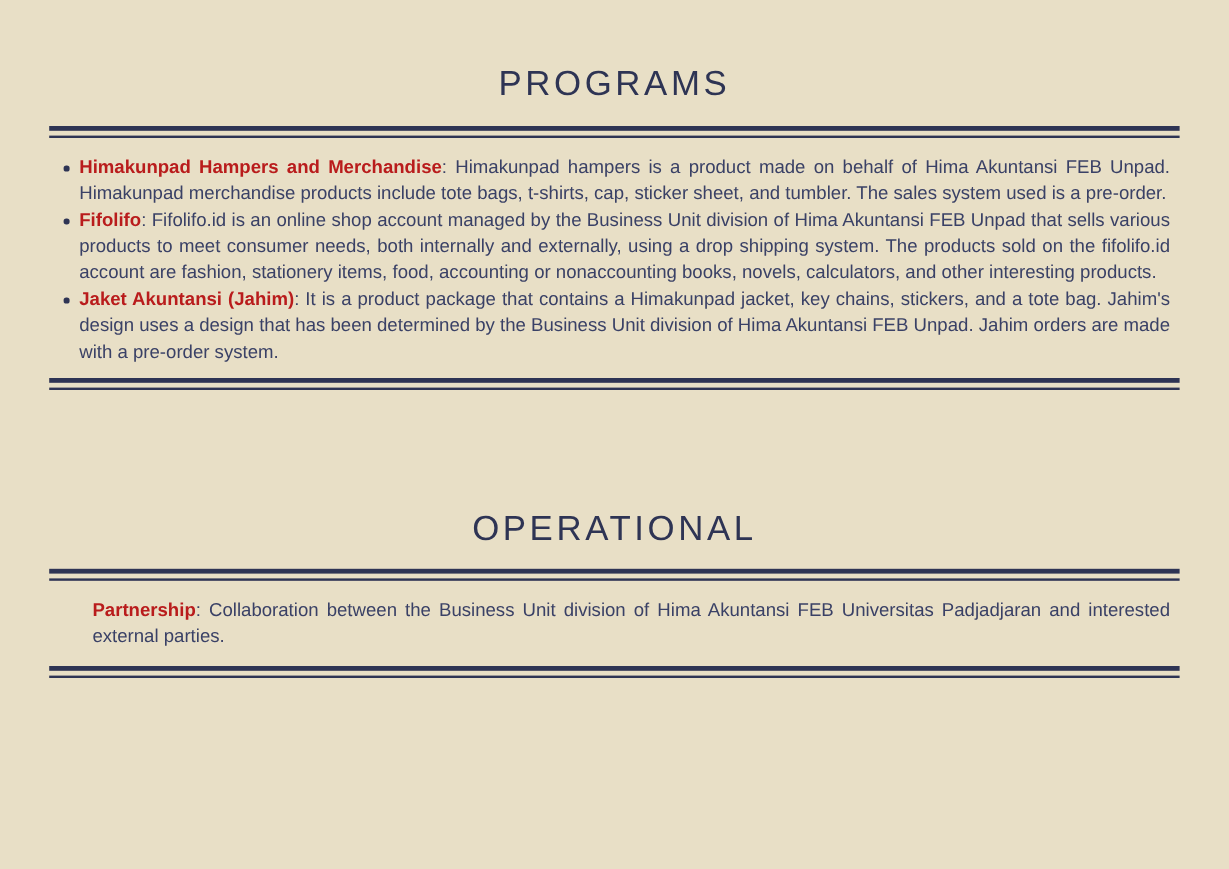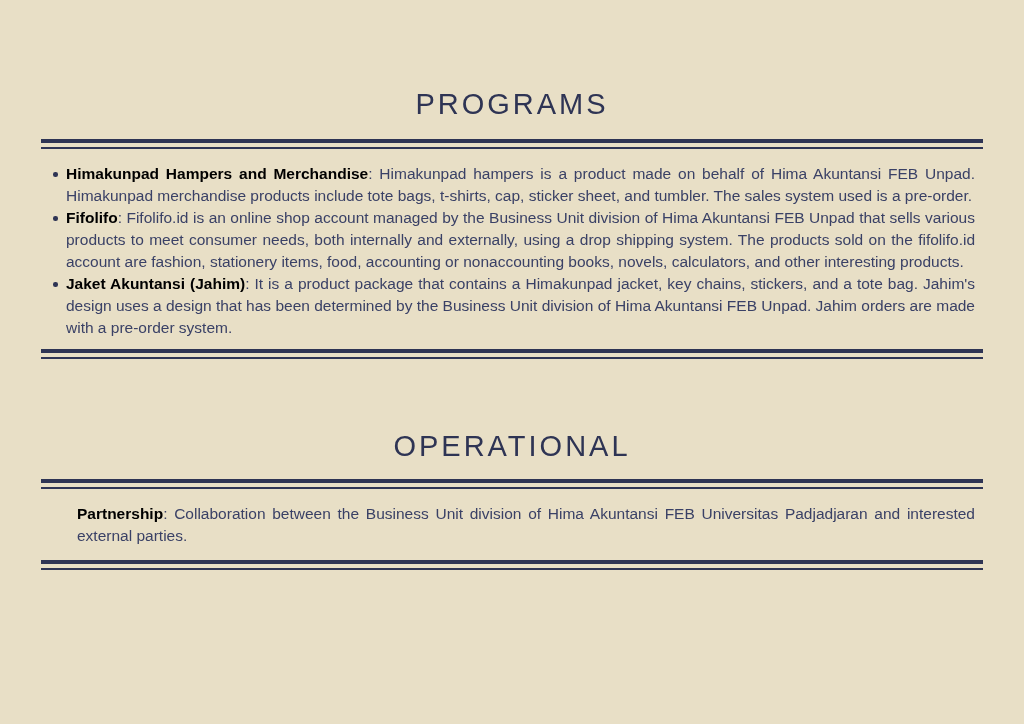--- a/index.html
+++ b/index.html
@@ -21,22 +21,22 @@
   }
   .section-title {
     margin: 0;
     text-align: center;
     color: #2e3454;
     font-size: 29px;
     line-height: 36px;
     font-weight: 500;
     letter-spacing: 3px;
   }
-  .title-programs { margin-top: 86px; }
-  .title-operational { margin-top: 69px; }
+  .title-programs { margin-top: 52px; }
+  .title-operational { margin-top: 98px; }
 
   .divider {
     margin-left: 41px;
     margin-right: 41px;
     height: 4px;                      
     border-top: 4px solid #2e3454;    
     border-bottom: 2px solid #2e3454; 
   }
   .divider-1 { margin-top: 17px; }
   .divider-2 { margin-top: 10px; }
@@ -62,21 +62,21 @@
     position: absolute;
     left: 4px;
     top: 9px;
     width: 4.5px;
     height: 4.5px;
     border-radius: 50%;
     background: #2e3454;
   }
   .term {
     font-weight: 700;
-    color: #000000;
+    color: #b91c1c;
   }
   .paragraph {
     margin: 14px 49px 0 77px;
     color: #3a4166;
     font-size: 15.5px;
     line-height: 22px;
     text-align: justify;
   }
 </style>
 </head>

